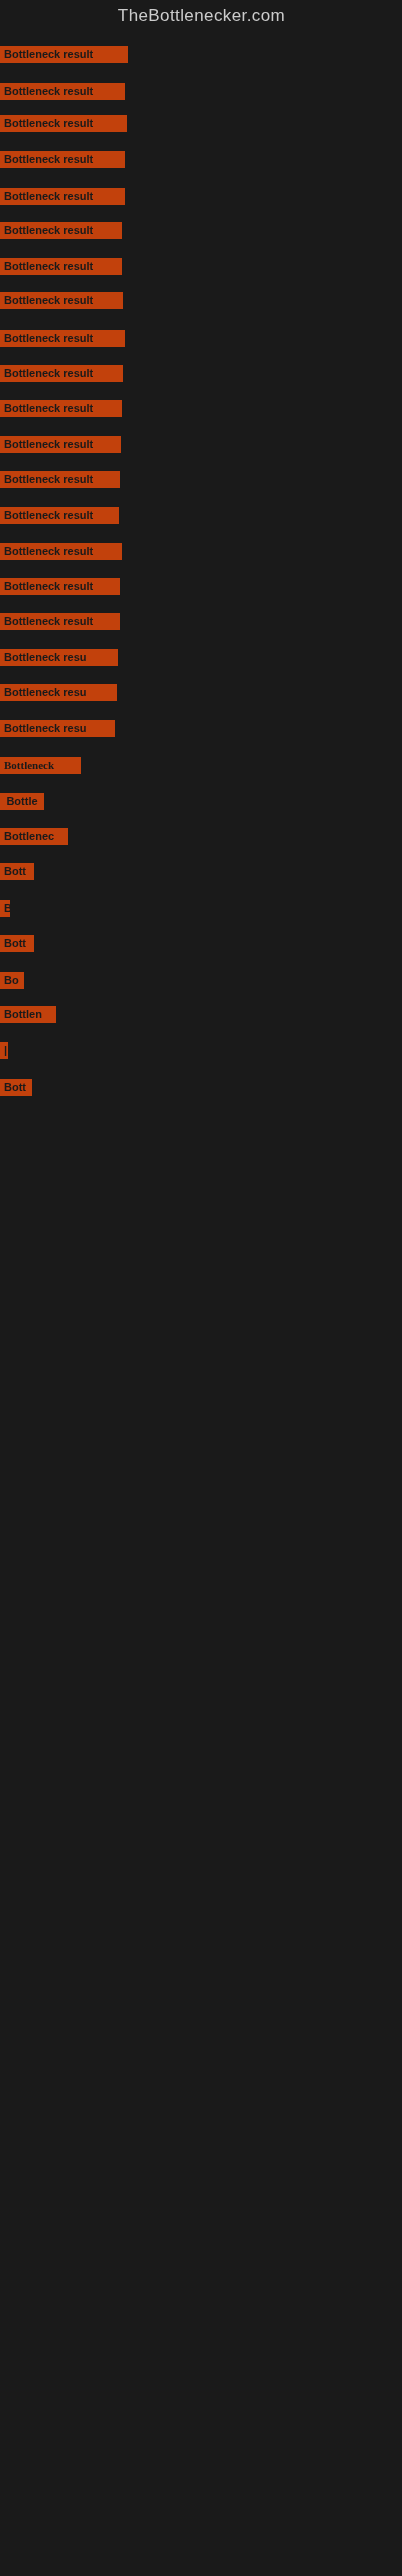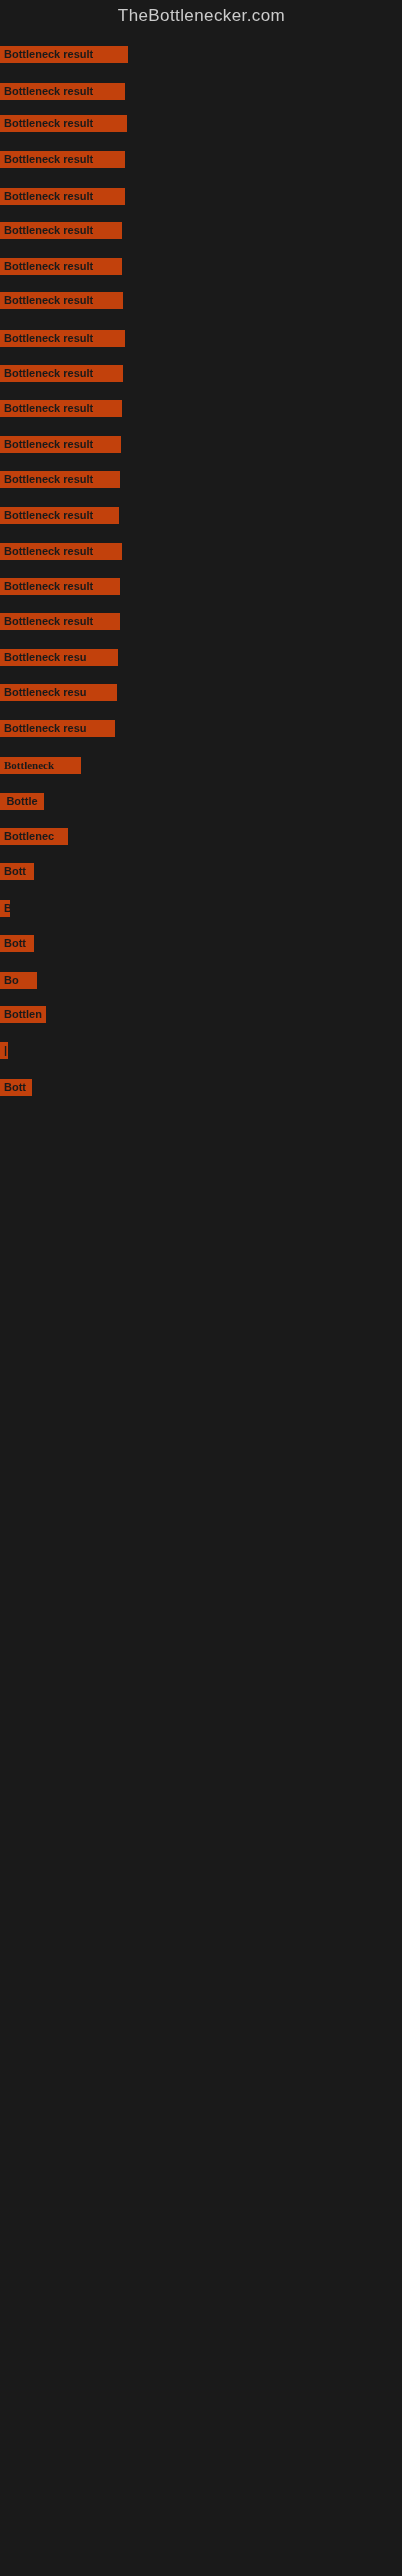--- a/index.html
+++ b/index.html
@@ -111,24 +111,24 @@
     <div class="bar-container" style="top: 863px;">
       <div class="bar-label" style="width: 34px;">Bott</div>
     </div>
     <div class="bar-container" style="top: 900px;">
       <div class="bar-label" style="width: 9.7px;">B</div>
     </div>
     <div class="bar-container" style="top: 935px;">
       <div class="bar-label" style="width: 34px;">Bott</div>
     </div>
     <div class="bar-container" style="top: 972px;">
-      <div class="bar-label" style="width: 37px;">Bo</div>
+      <div class="bar-label" style="width: 24px;">Bo</div>
     </div>
     <div class="bar-container" style="top: 1006px;">
-      <div class="bar-label" style="width: 46px;">Bottlen</div>
+      <div class="bar-label" style="width: 56px;">Bottlen</div>
     </div>
     <div class="bar-container" style="top: 1042px;">
       <div class="bar-label" style="width: 4.8px;">|</div>
     </div>
     <div class="bar-container" style="top: 1079px;">
       <div class="bar-label" style="width: 32px;">Bott</div>
     </div>
   </div>
 
 

